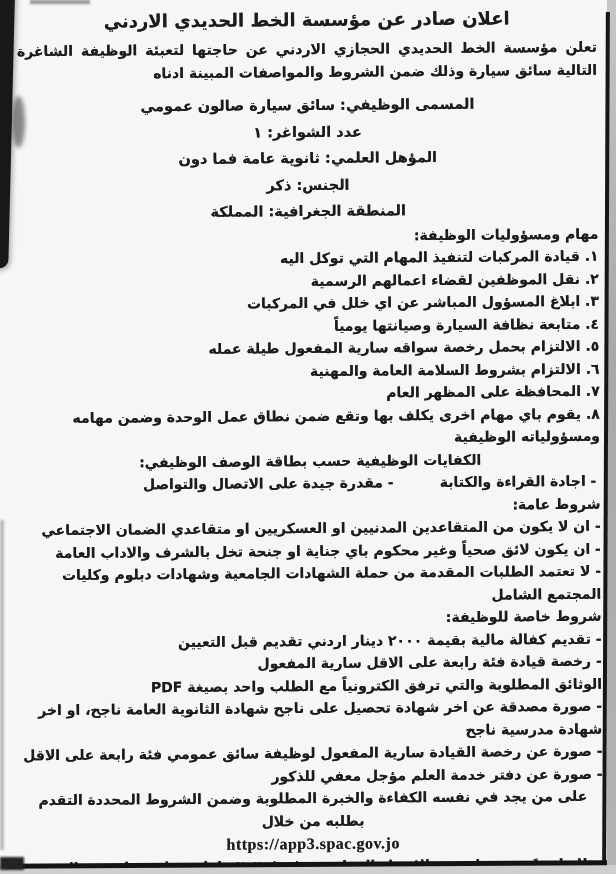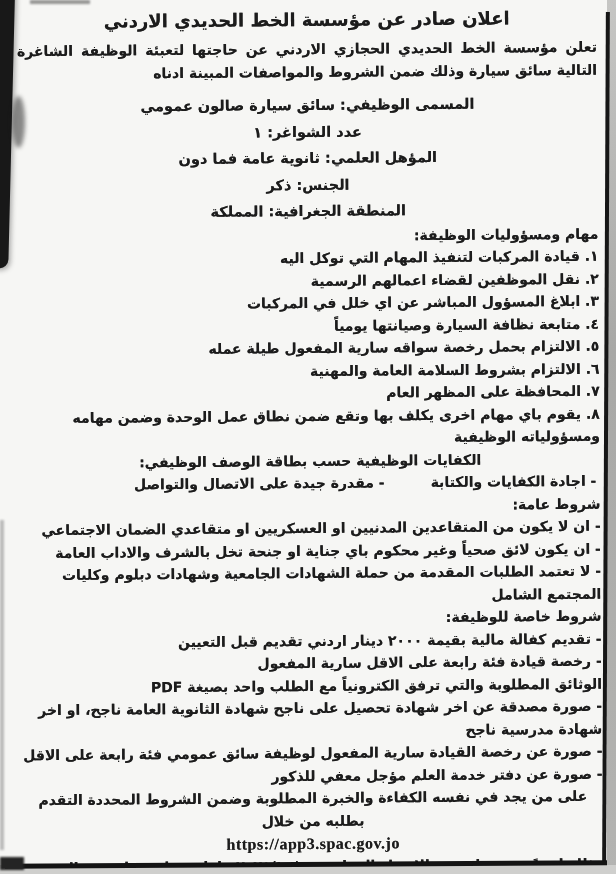--- a/index.html
+++ b/index.html
@@ -87,21 +87,21 @@
       <div class="sec li">٢. نقل الموظفين لقضاء اعمالهم الرسمية</div>
       <div class="sec li">٣. ابلاغ المسؤول المباشر عن اي خلل في المركبات</div>
       <div class="sec li">٤. متابعة نظافة السيارة وصيانتها يومياً</div>
       <div class="sec li">٥. الالتزام بحمل رخصة سواقه سارية المفعول طيلة عمله</div>
       <div class="sec li">٦. الالتزام بشروط السلامة العامة والمهنية</div>
       <div class="sec li">٧. المحافظة على المظهر العام</div>
       <div class="sec li">٨. يقوم باي مهام اخرى يكلف بها وتقع ضمن نطاق عمل الوحدة وضمن مهامه ومسؤولياته الوظيفية</div>
 
       <div class="sec centerline">الكفايات الوظيفية حسب بطاقة الوصف الوظيفي:</div>
       <div class="sec comp">
-        <span>- اجادة الكفايات والكتابة</span>
+        <span>- اجادة القراءة والكتابة</span>
         <span>- مقدرة جيدة على الاتصال والتواصل</span>
       </div>
 
       <div class="sec h">شروط عامة:</div>
       <div class="sec li">- ان لا يكون من المتقاعدين المدنيين او العسكريين او متقاعدي الضمان الاجتماعي</div>
       <div class="sec li">- ان يكون لائق صحياً وغير محكوم باي جناية او جنحة تخل بالشرف والاداب العامة</div>
       <div class="sec li">- لا تعتمد الطلبات المقدمة من حملة الشهادات الجامعية وشهادات دبلوم وكليات المجتمع الشامل</div>
 
       <div class="sec h">شروط خاصة للوظيفة:</div>
       <div class="sec li">- تقديم كفالة مالية بقيمة ٢٠٠٠ دينار اردني تقديم قبل التعيين</div>

